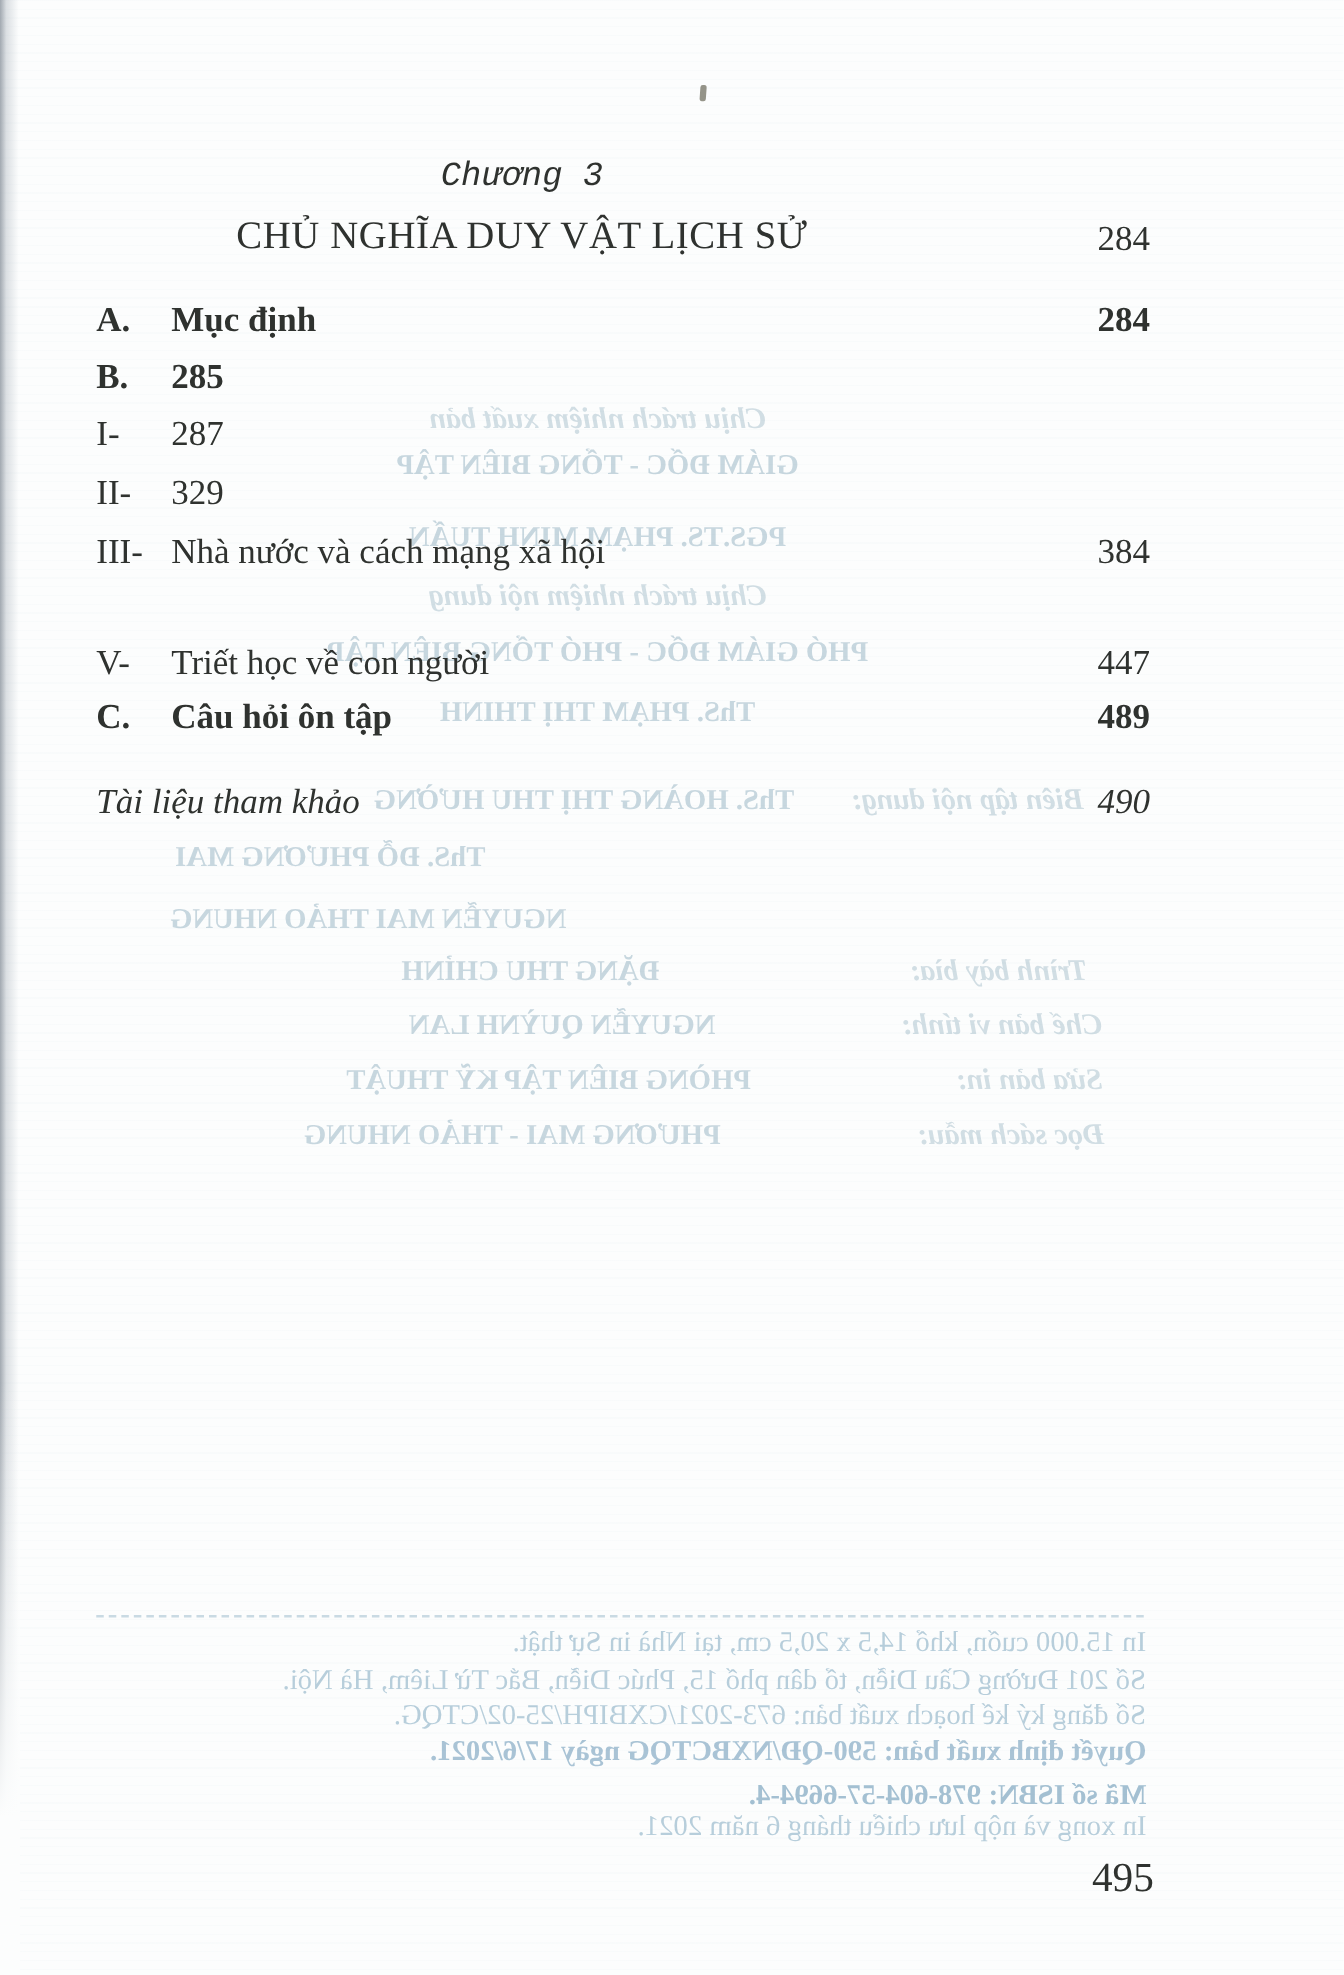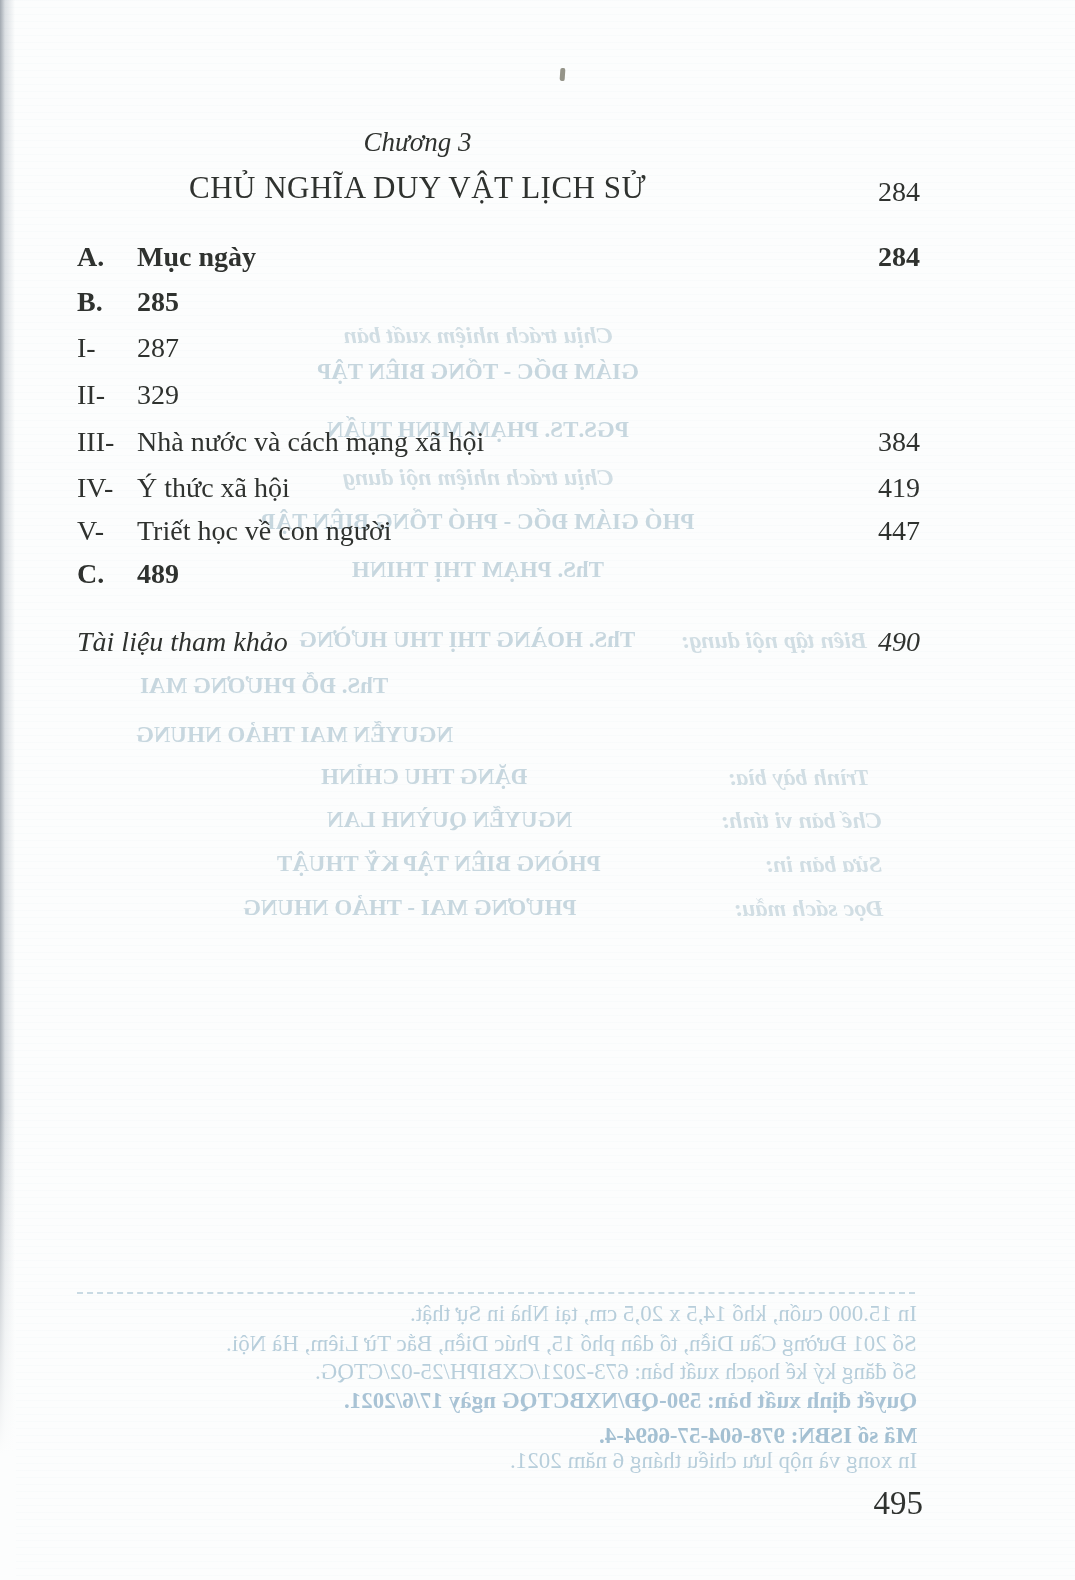--- a/index.html
+++ b/index.html
@@ -15,21 +15,21 @@
   .edge-strip{
     position:absolute;left:0;top:0;width:16px;height:1580px;
     background:
       linear-gradient(to bottom, rgba(252,253,253,0) 0 70%, #fcfdfd 92%),
       linear-gradient(to right, rgba(146,154,163,.85) 0px, rgba(178,186,194,.45) 5px, rgba(255,255,255,0) 15px);
   }
   .speck{position:absolute;left:560px;top:68px;width:5px;height:13px;background:#7a796c;border-radius:2px;transform:rotate(4deg);opacity:.8;}
 
   
   .heading-box{position:absolute;left:85px;width:665px;text-align:center;line-height:40px;white-space:nowrap;}
-  .chapter-label{top:122px;font-size:27px;font-style:italic;}
+  .chapter-label{top:122px;font-size:27px;font-style:italic;font-family:Liberation Mono, monospace;}
   .chapter-title{top:168px;font-size:31px;letter-spacing:.5px;}
   .chapter-page{position:absolute;top:172px;right:155px;font-size:28px;line-height:40px;}
 
   
   .toc-row{position:absolute;left:77px;right:155px;display:flex;font-size:28px;line-height:40px;}
   .toc-label{flex:0 0 60px;}
   .toc-title{flex:1 1 auto;}
   .toc-page{flex:0 0 auto;}
   .bold{font-weight:bold;}
   .r0{top:237px}.r1{top:282px}.r2{top:328px}.r3{top:375px}.r4{top:422px}
@@ -90,52 +90,48 @@
     <span class="ghost ghost-lab gl6">Đọc sách mẫu:</span>
     <span class="ghost ghost-name gn6">PHƯƠNG MAI - THẢO NHUNG</span>
   </div>
 
   <div class="heading-box chapter-label" style="position:absolute">Chương 3</div>
   <div class="heading-box chapter-title" style="position:absolute">CHỦ NGHĨA DUY VẬT LỊCH SỬ</div>
   <div class="chapter-page">284</div>
 
   <div class="toc-row r0 bold">
     <span class="toc-label">A.</span>
-    <span class="toc-title">Mục ngày</span>
+    <span class="toc-title">Mục định</span>
     <span class="toc-page">284</span>
   </div>
   <div class="toc-row r1 bold">
     <span class="toc-label">B.</span>
     <span class="toc-page">285</span>
   </div>
   <div class="toc-row r2">
     <span class="toc-label">I-</span>
     <span class="toc-page">287</span>
   </div>
   <div class="toc-row r3">
     <span class="toc-label">II-</span>
     <span class="toc-page">329</span>
   </div>
   <div class="toc-row r4">
     <span class="toc-label">III-</span>
     <span class="toc-title">Nhà nước và cách mạng xã hội</span>
     <span class="toc-page">384</span>
   </div>
-  <div class="toc-row r5">
-    <span class="toc-label">IV-</span>
-    <span class="toc-title">Ý thức xã hội</span>
-    <span class="toc-page">419</span>
-  </div>
   <div class="toc-row r6">
     <span class="toc-label">V-</span>
     <span class="toc-title">Triết học về con người</span>
     <span class="toc-page">447</span>
   </div>
   <div class="toc-row r7 bold">
     <span class="toc-label">C.</span>
+    <span class="toc-title">Câu hỏi ôn tập</span>
     <span class="toc-page">489</span>
   </div>
   <div class="toc-row r8">
 
     <span class="toc-title">Tài liệu tham khảo</span>
     <span class="toc-page">490</span>
   </div>
 
   <div>
     <div class="ghost-rule"></div>

